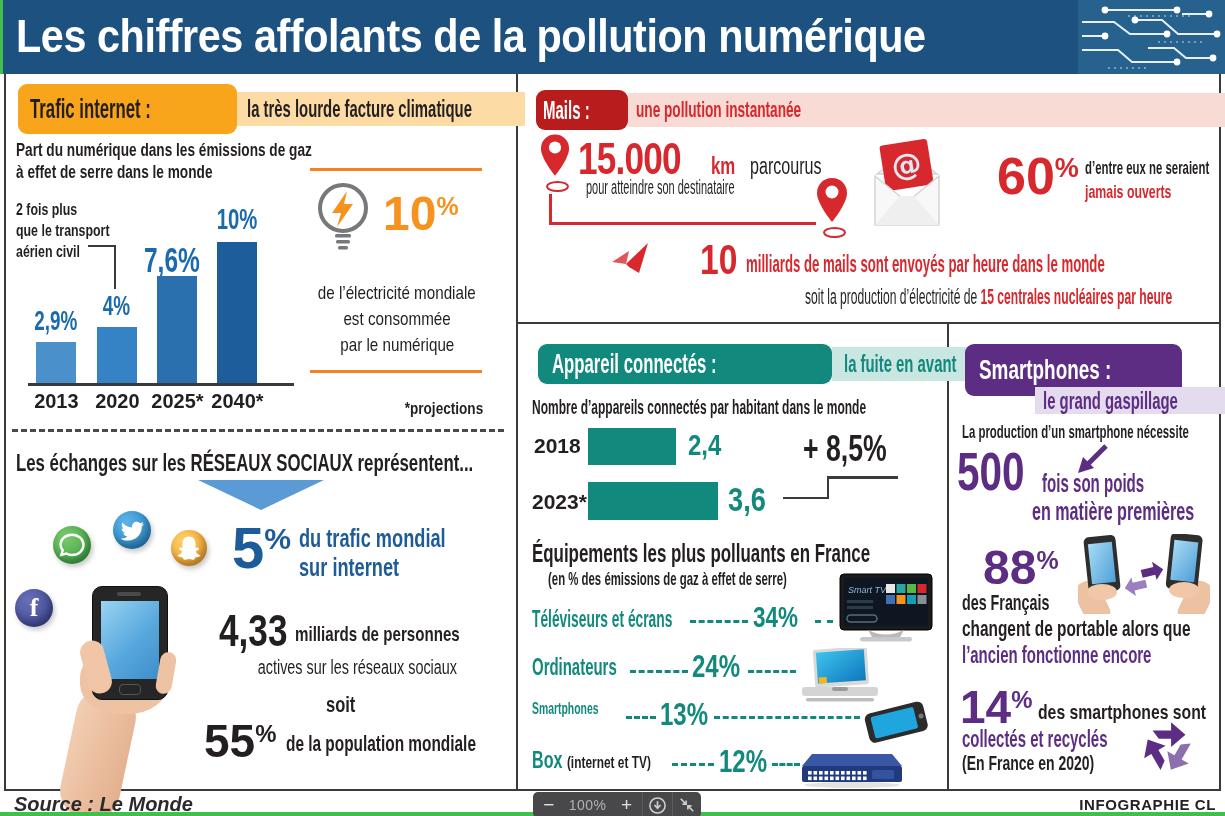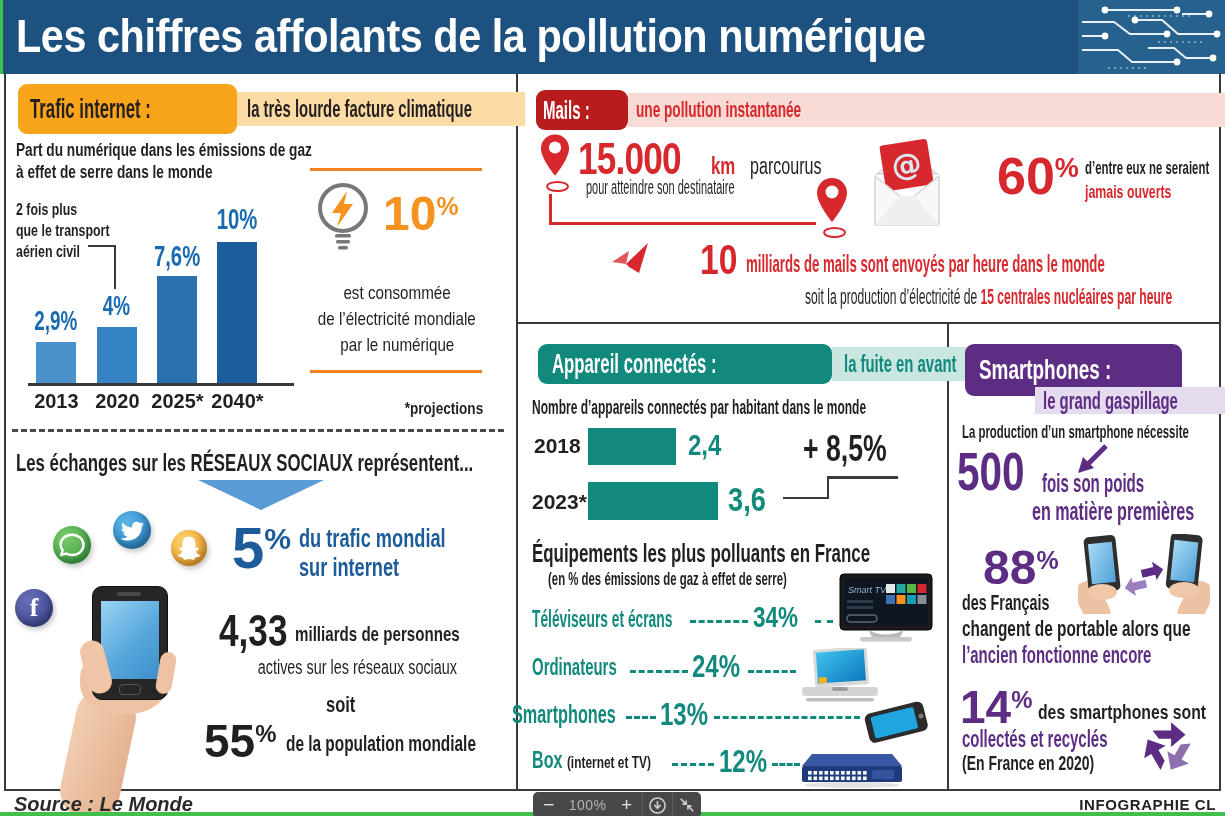--- a/index.html
+++ b/index.html
@@ -86,21 +86,21 @@
 
   <div class="abs" style="left:16px;top:199px;font-size:16.5px;line-height:21px;">
     <div><span class="sq w7" style="transform:scaleX(.75);">2 fois plus</span></div>
     <div><span class="sq w7" style="transform:scaleX(.75);">que le transport</span></div>
     <div><span class="sq w7" style="transform:scaleX(.75);">aérien civil</span></div>
   </div>
   <div class="abs" style="left:88px;top:245px;width:26px;height:42px;border-top:2.5px solid #3a3a3a;border-right:2.5px solid #3a3a3a;"></div>
 
   <div class="abs ctr blue2 w8" style="left:18px;top:306px;width:76px;font-size:27px;"><span class="sqc" style="transform:scaleX(.7);">2,9%</span></div>
   <div class="abs ctr blue2 w8" style="left:79px;top:291px;width:76px;font-size:27px;"><span class="sqc" style="transform:scaleX(.7);">4%</span></div>
-  <div class="abs ctr blue2 w8" style="left:139px;top:240px;width:76px;font-size:29px;"><span class="sqc" style="transform:scaleX(.7);">7,6%</span></div>
+  <div class="abs ctr blue2 w8" style="left:132px;top:240px;width:76px;font-size:35px;"><span class="sqc" style="transform:scaleX(.7);">7,6%</span></div>
   <div class="abs ctr blue2 w8" style="left:199px;top:203px;width:76px;font-size:29px;"><span class="sqc" style="transform:scaleX(.7);">10%</span></div>
 
   <div class="vbar" style="left:36px;top:342px;height:41px;background:#4a90cb;"></div>
   <div class="vbar" style="left:97px;top:327px;height:56px;background:#3583c5;"></div>
   <div class="vbar" style="left:157px;top:276px;height:107px;background:#2a70ae;"></div>
   <div class="vbar" style="left:217px;top:242px;height:141px;background:#1e5d9b;"></div>
   <div class="abs hline" style="left:28px;top:383px;width:266px;height:2.5px;"></div>
 
   <div class="abs ctr w7" style="left:18px;top:389px;width:76px;font-size:21px;"><span class="sqc" style="transform:scaleX(.95);">2013</span></div>
   <div class="abs ctr w7" style="left:79px;top:389px;width:76px;font-size:21px;"><span class="sqc" style="transform:scaleX(.95);">2020</span></div>
@@ -112,22 +112,22 @@
     <circle cx="29" cy="28" r="23" fill="none" stroke="#787878" stroke-width="4"></circle>
     <polygon points="33,11 18,33 27,33 23,47 39,24 30,24" fill="#f6921e"></polygon>
     <rect x="21" y="54" width="16" height="3.6" rx="1.6" fill="#787878"></rect>
     <rect x="22" y="60" width="14" height="3.6" rx="1.6" fill="#787878"></rect>
     <rect x="24" y="66" width="10" height="3.6" rx="1.6" fill="#787878"></rect>
   </svg>
   <div class="abs orange w8" style="left:383px;top:186px;font-size:48px;">
     <span>10</span><span class="sup">%</span>
   </div>
   <div class="abs ctr" style="left:295px;top:280px;width:204px;font-size:19px;line-height:26px;">
+    <div><span class="sqc w5" style="transform:scaleX(.8);">de l’électricité mondiale</span></div>
     <div><span class="sqc w5" style="transform:scaleX(.8);">est consommée</span></div>
-    <div><span class="sqc w5" style="transform:scaleX(.8);">de l’électricité mondiale</span></div>
     <div><span class="sqc w5" style="transform:scaleX(.8);">par le numérique</span></div>
   </div>
   <div class="abs" style="left:310px;top:370px;width:172px;height:3px;background:#f58220;"></div>
   <div class="abs w7" style="left:383px;top:399px;width:100px;text-align:right;font-size:17px;">
     <span class="sq" style="transform:scaleX(.8);transform-origin:100% 50%;">*projections</span>
   </div>
 
   <div class="abs" style="left:12px;top:429px;width:492px;border-top:3px dashed #4a4a4a;"></div>
 
   <div class="abs nw" style="left:16px;top:450px;font-size:23px;">
@@ -283,21 +283,21 @@
   <div class="abs teal w8" style="left:532px;top:606px;font-size:23px;"><span class="sq" style="transform:scaleX(.6);">Téléviseurs et écrans</span></div>
   <div class="abs tdash" style="left:690px;top:620px;width:58px;"></div>
   <div class="abs teal w8" style="left:753px;top:600px;font-size:30px;"><span class="sq" style="transform:scaleX(.75);">34%</span></div>
   <div class="abs tdash" style="left:815px;top:620px;width:18px;"></div>
 
   <div class="abs teal w8" style="left:532px;top:654px;font-size:23px;"><span class="sq" style="transform:scaleX(.65);">Ordinateurs</span></div>
   <div class="abs tdash" style="left:630px;top:670px;width:58px;"></div>
   <div class="abs teal w8" style="left:692px;top:648px;font-size:32px;"><span class="sq" style="transform:scaleX(.75);">24%</span></div>
   <div class="abs tdash" style="left:748px;top:670px;width:48px;"></div>
 
-  <div class="abs teal w8" style="left:512px;top:700px;font-size:25px;text-align:center;"><span class="sq" style="transform:scaleX(.65);">Smartphones</span></div>
+  <div class="abs teal w8" style="left:532px;top:700px;font-size:16px;text-align:center;"><span class="sq" style="transform:scaleX(.65);">Smartphones</span></div>
   <div class="abs tdash" style="left:626px;top:716px;width:30px;"></div>
   <div class="abs teal w8" style="left:660px;top:696px;font-size:32px;"><span class="sq" style="transform:scaleX(.75);">13%</span></div>
   <div class="abs tdash" style="left:714px;top:716px;width:146px;"></div>
 
   <div class="abs nw" style="left:532px;top:747px;font-size:23px;">
     <span class="sq" style="transform:scaleX(.7);">
       <span class="teal w8">Box</span>
       <span class="w7" style="font-size:17px;">(internet et TV)</span>
     </span>
   </div>

